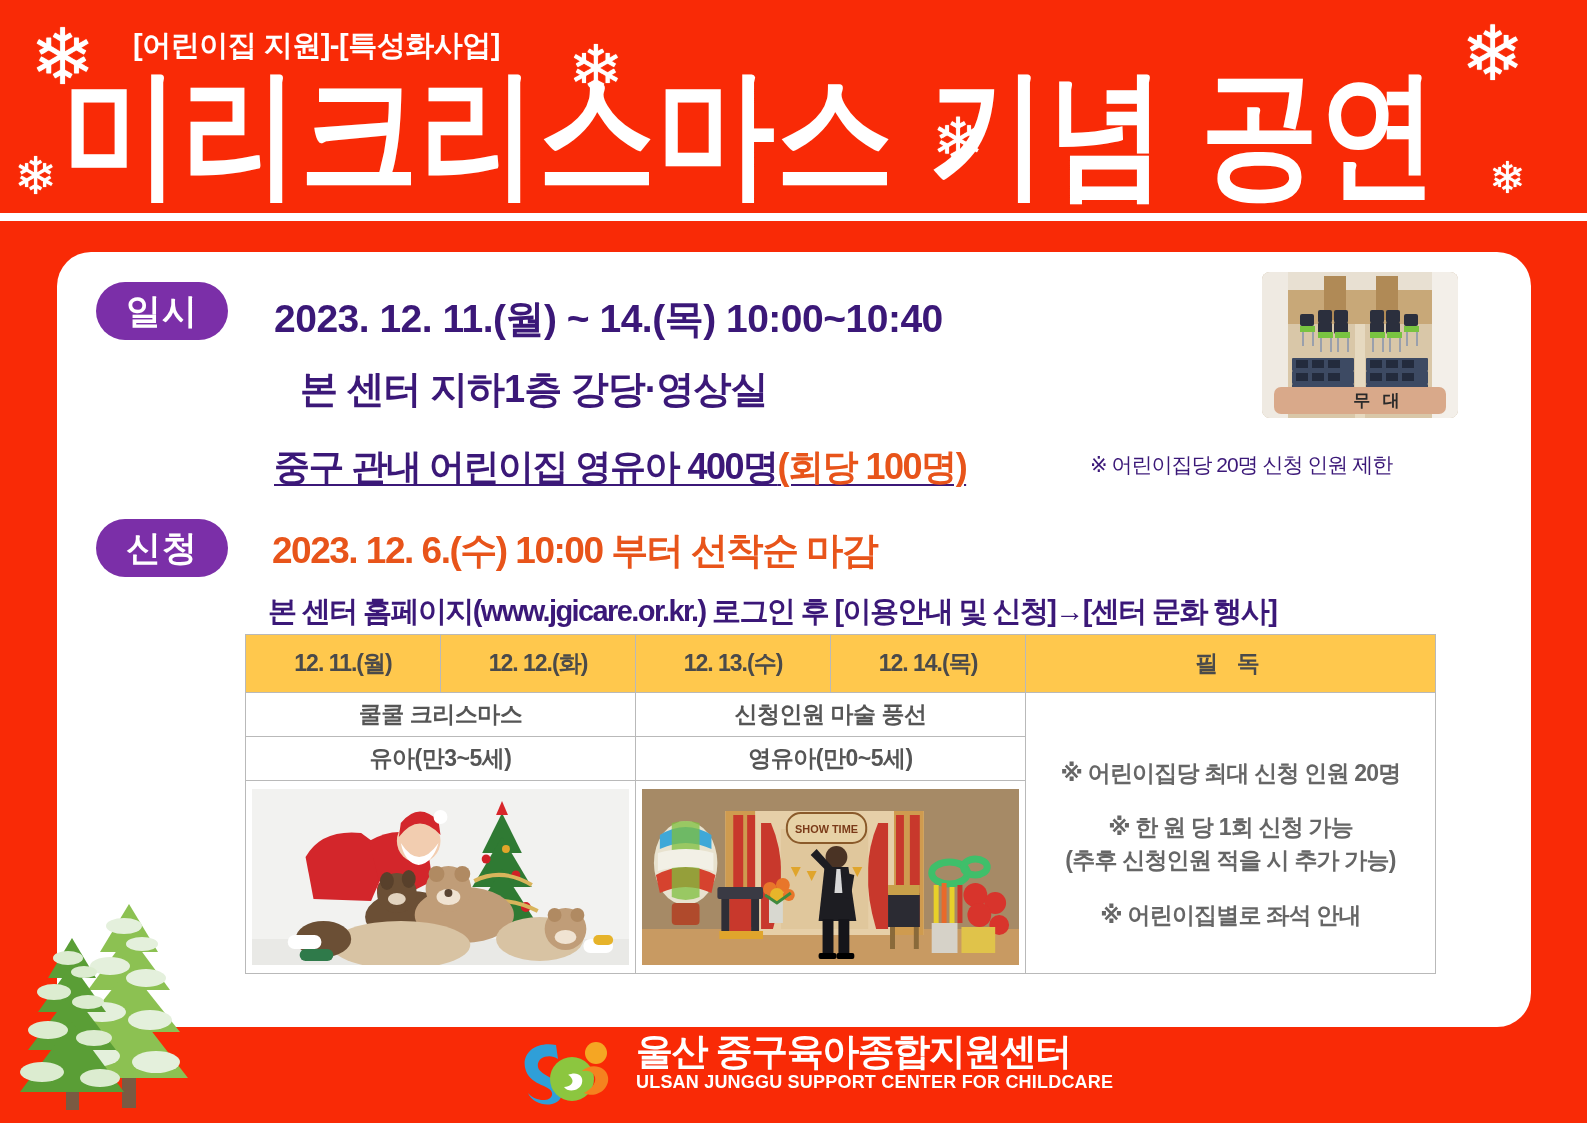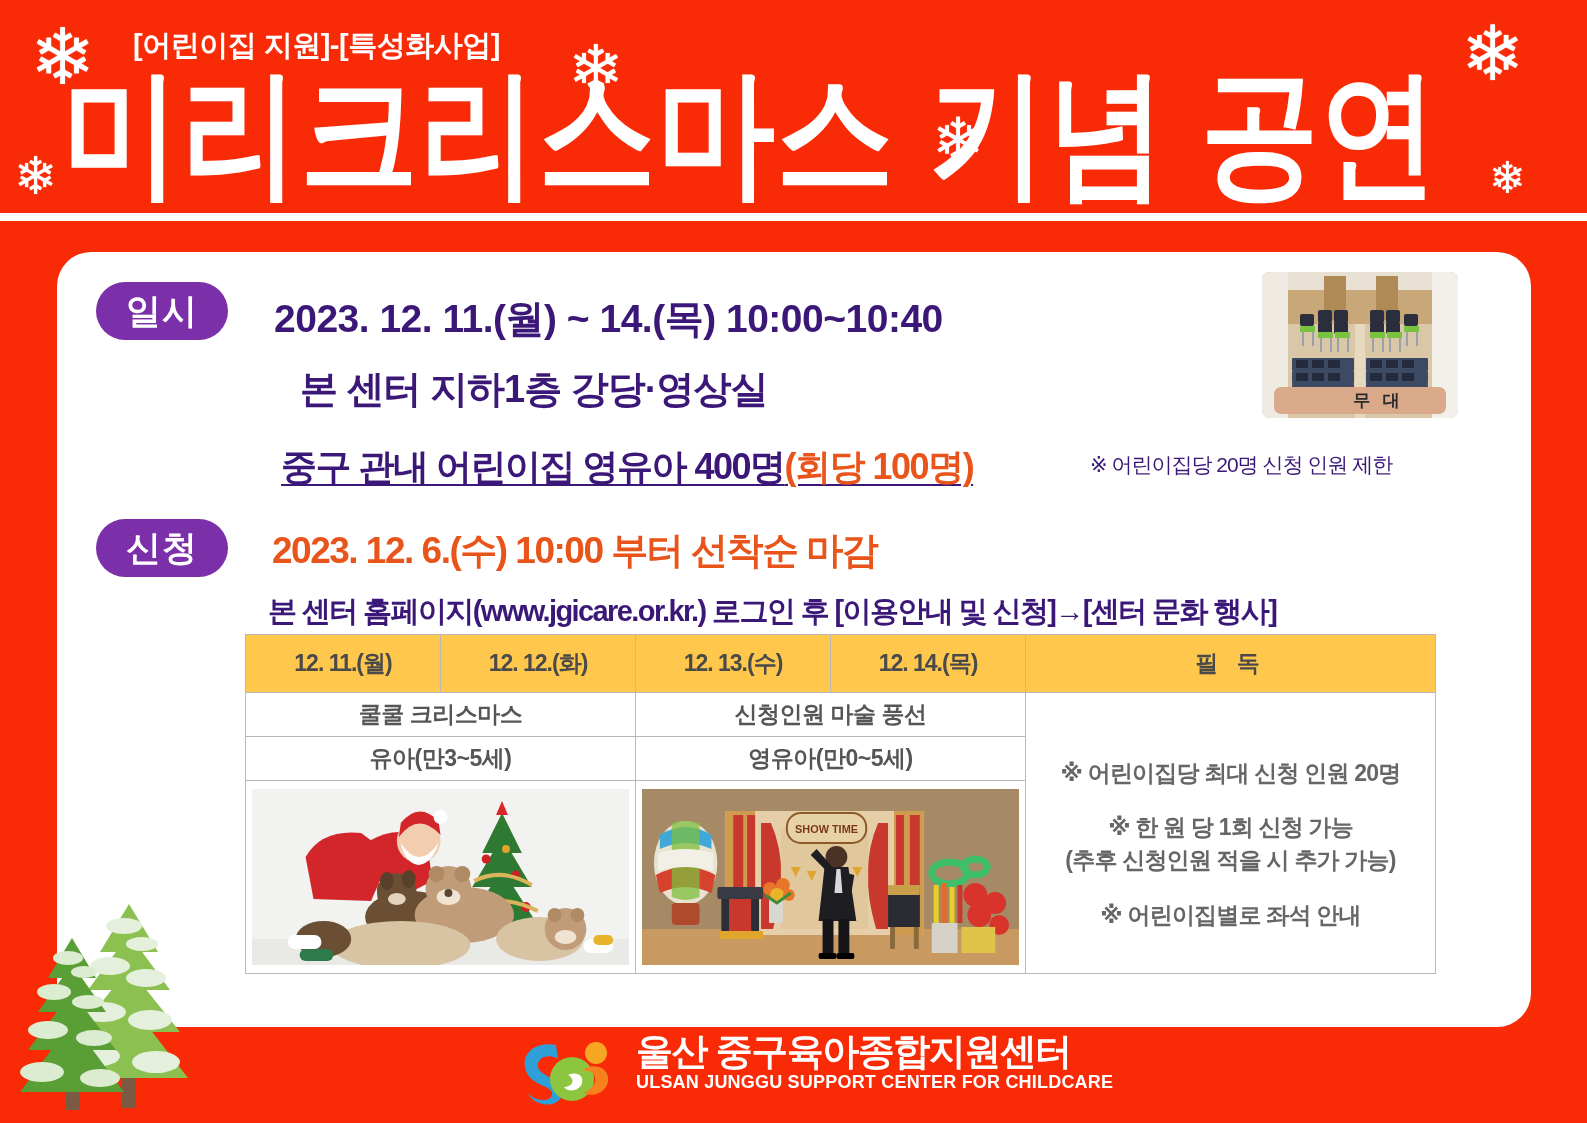--- a/index.html
+++ b/index.html
@@ -55,21 +55,21 @@
   }
   .val {
     position: absolute;
     color:#3B1878; font-weight:800; white-space:nowrap;
   }
 
   #val-date   { left: 274px; top: 292px; font-size: 39px; letter-spacing:-0.5px; }
   #val-place  { left: 274px; top: 364px; font-size: 38px; letter-spacing:-1px;margin-left:26px; }
   #val-target {
     left: 274px; top: 443px; font-size: 36px; letter-spacing:-1.5px;
-    text-decoration: underline; text-underline-offset: 5px; text-decoration-thickness: 2px; margin-left: 7px;
+    text-decoration: underline; text-underline-offset: 5px; text-decoration-thickness: 2px;
   }
   #val-target .hl { color:#E8541A; }
   #note-target {
     position:absolute; left:1090px; top:451px;
     font-size: 21px; font-weight:400; color:#3B1878; letter-spacing:-1px; white-space:nowrap;
   }
   #val-apply {
     left: 272px; top: 526px; font-size: 37px; color:#E8541A; letter-spacing:-1.5px;
   }
   #val-apply-sub {

